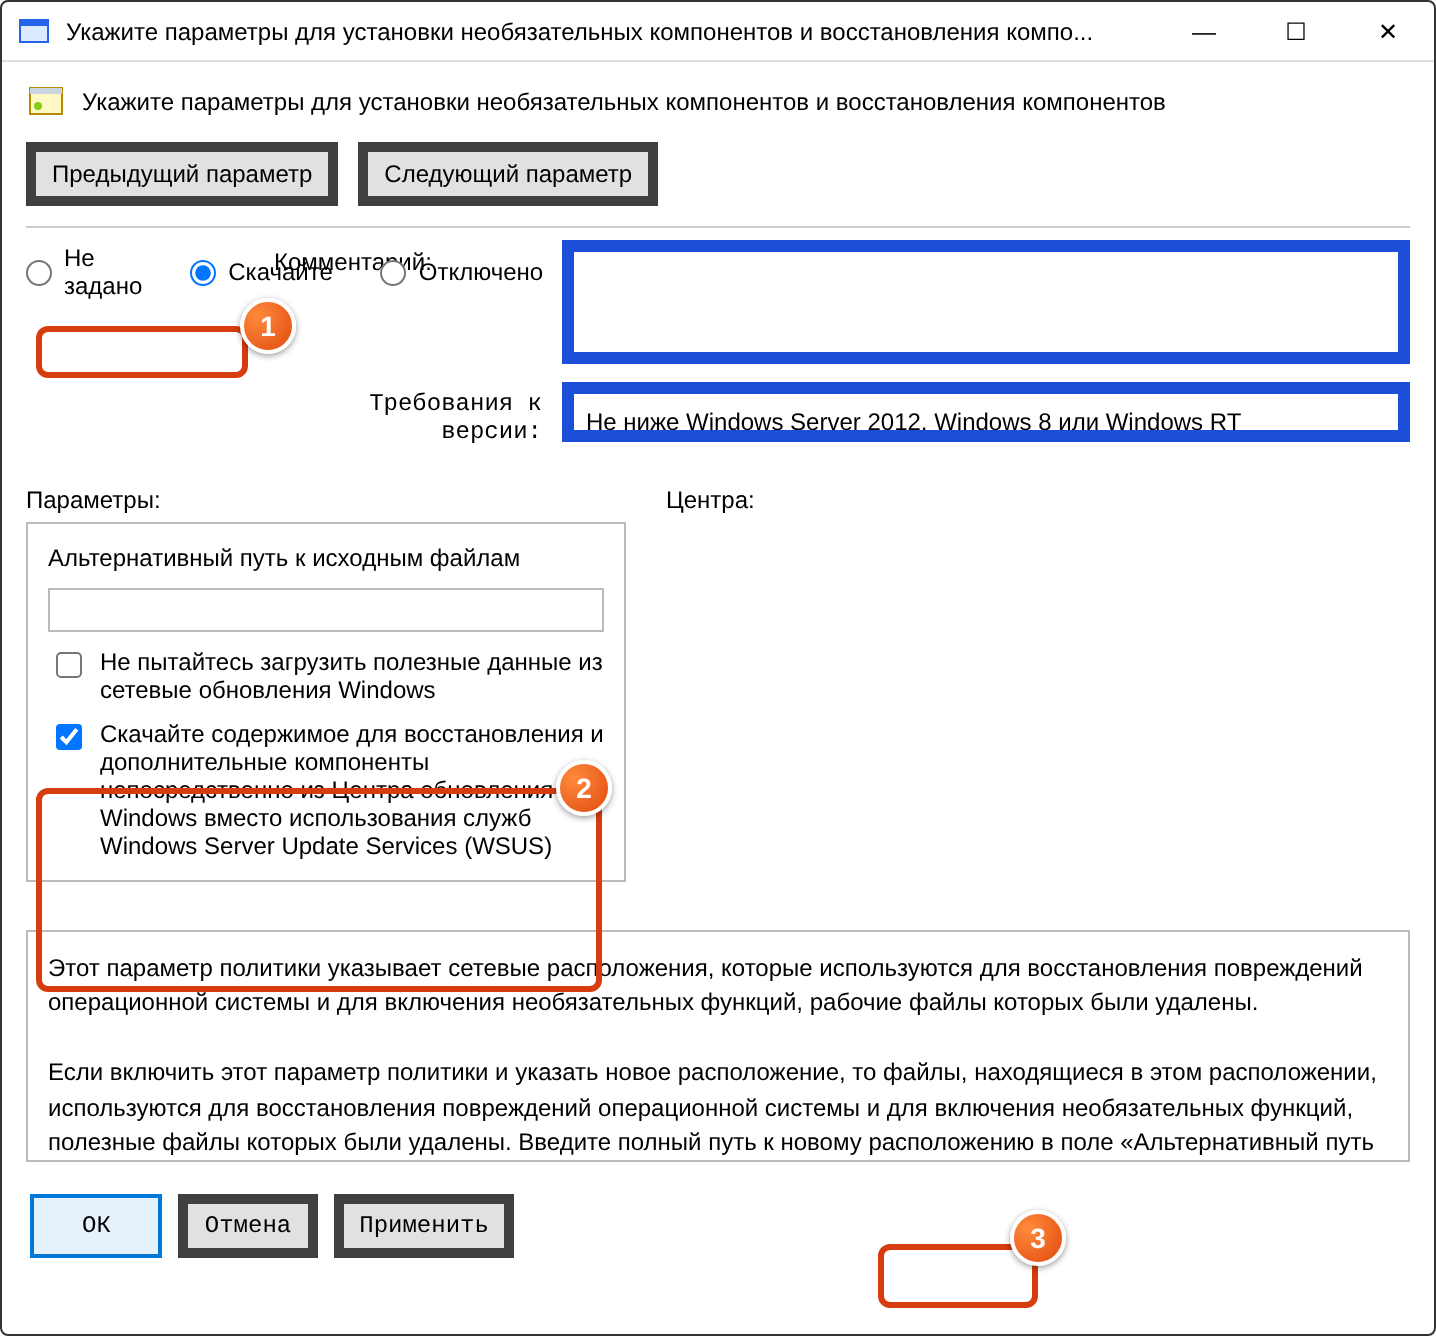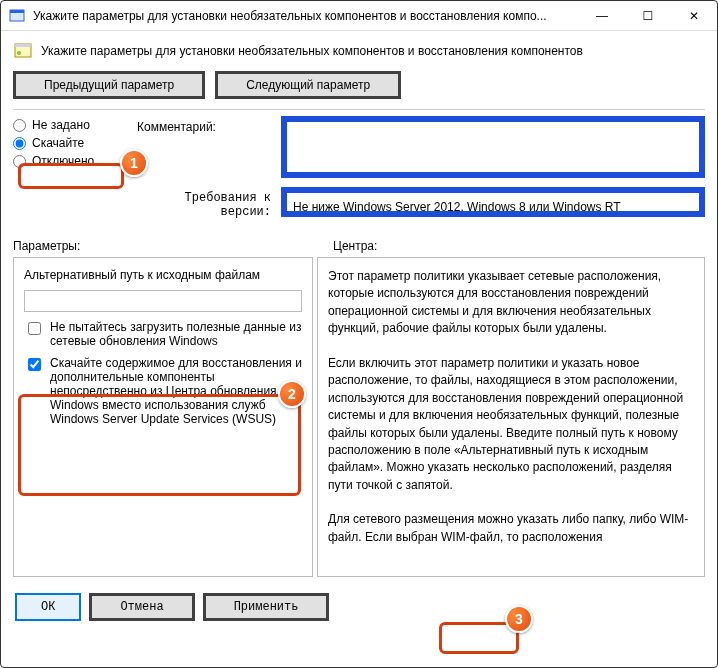--- a/index.html
+++ b/index.html
@@ -27,55 +27,55 @@
   .titlebar .title { flex: 1; font-size: 12px; white-space: nowrap; overflow: hidden; text-overflow: ellipsis; }
   .winbtns { display: flex; height: 100%; }
   .winbtn { width: 46px; display: flex; align-items: center; justify-content: center; font-size: 12px; }
   .header {
     display: flex; align-items: center; padding: 10px 12px 6px 12px;
   }
   .header .hicon { width: 20px; height: 20px; margin-right: 8px; }
   .header .htext { font-size: 12px; }
   .navbtns { padding: 4px 12px 10px 12px; display: flex; gap: 10px; }
   .btn {
-    background: #e1e1e1; border: 3px solid #404040; padding: 4px 28px;
+    background: #e1e1e1; border: 5px solid #404040; padding: 4px 8px;
     font-family: inherit; font-size: 12px; cursor: pointer;
   }
   .btn.primary { border: 2px solid #0078d7; background: #e5f1fb; padding: 3px 24px; }
   hr.sep { border: none; border-top: 1px solid #ccc; margin: 0 12px; }
 
   .topgrid {
     display: grid;
     grid-template-columns: 120px 140px 1fr;
     column-gap: 4px;
     padding: 6px 12px 6px 12px;
     align-items: start;
   }
-  .radios { grid-column: 1; grid-row: 1 / span 3; display: flex; flex-direction: column; gap: 4px; padding-top: 2px; position: relative; }
+  .radios { grid-column: 1; grid-row: 1 / span 3; display: flex; flex-direction: row; gap: 24px; padding-top: 2px; position: relative; }
   .radio { display: flex; align-items: center; gap: 6px; }
   .radio input { margin: 0; }
   .lbl-comment { grid-column: 2; grid-row: 1; text-align: left; padding-right: 6px; padding-top: 4px;}
   .ta-comment { grid-column: 3; grid-row: 1; }
   .lbl-req { grid-column: 2; grid-row: 3; text-align: right; padding-right: 6px; padding-top: 4px; font-family: Liberation Mono, monospace;}
   .ta-req { grid-column: 3; grid-row: 3; }
   .spacer-row { grid-column: 2 / span 2; grid-row: 2; height: 6px; }
 
   textarea.flat, .flat-box {
     width: 100%; resize: none; font-family: inherit; font-size: 12px;
     border: 6px solid #1d4ed8; padding: 4px 6px; background: #fff;
     overflow-y: scroll;
   }
   .ta-comment textarea { height: 62px; }
   .ta-req .flat-box { height: 30px; line-height: 20px; }
 
   .labels-row { display: flex; padding: 14px 12px 4px 12px; }
   .labels-row .left { width: 300px; }
   .labels-row .right { flex: 1; padding-left: 20px; }
 
-  .panels { display: flex; padding: 0 12px 6px 12px; gap: 4px; height: 326px; }
+  .panels { display: flex; padding: 0 12px 6px 12px; gap: 24px; height: 326px; flex-direction: column; }
   .panel-left {
     width: 300px; border: 1px solid #bbb; padding: 10px 10px; position: relative;
     display: flex; flex-direction: column; gap: 8px;
   }
   .panel-left input[type=text] {
     width: 100%; border: 1px solid #bbb; padding: 3px 4px; font-family: inherit; font-size: 12px;
   }
   .chk { display: flex; align-items: flex-start; gap: 6px; }
   .chk input { margin-top: 2px; }
   .panel-right {

